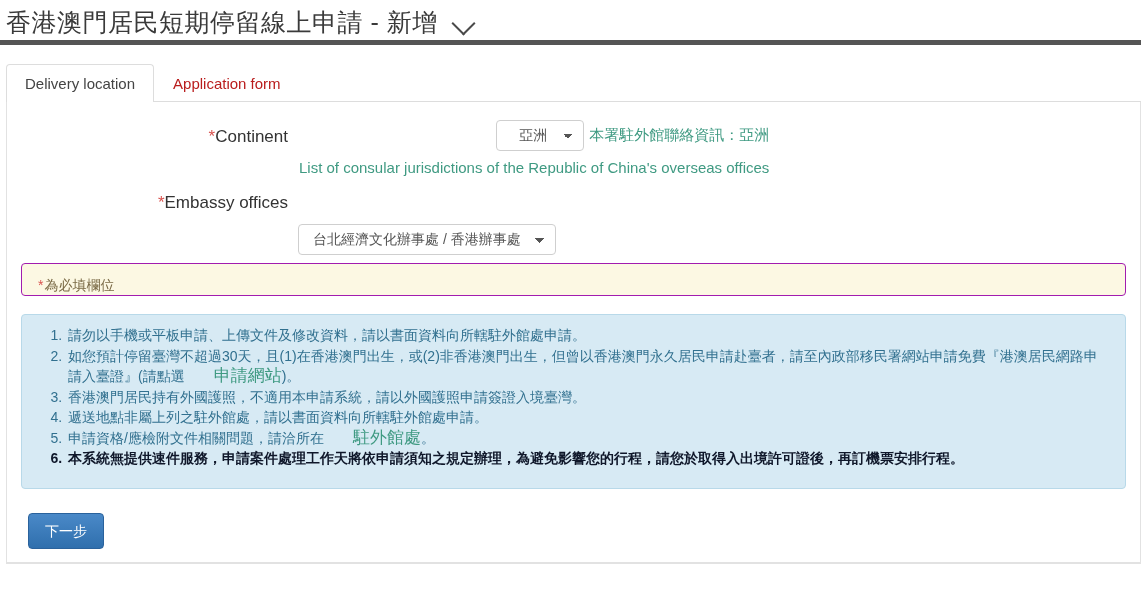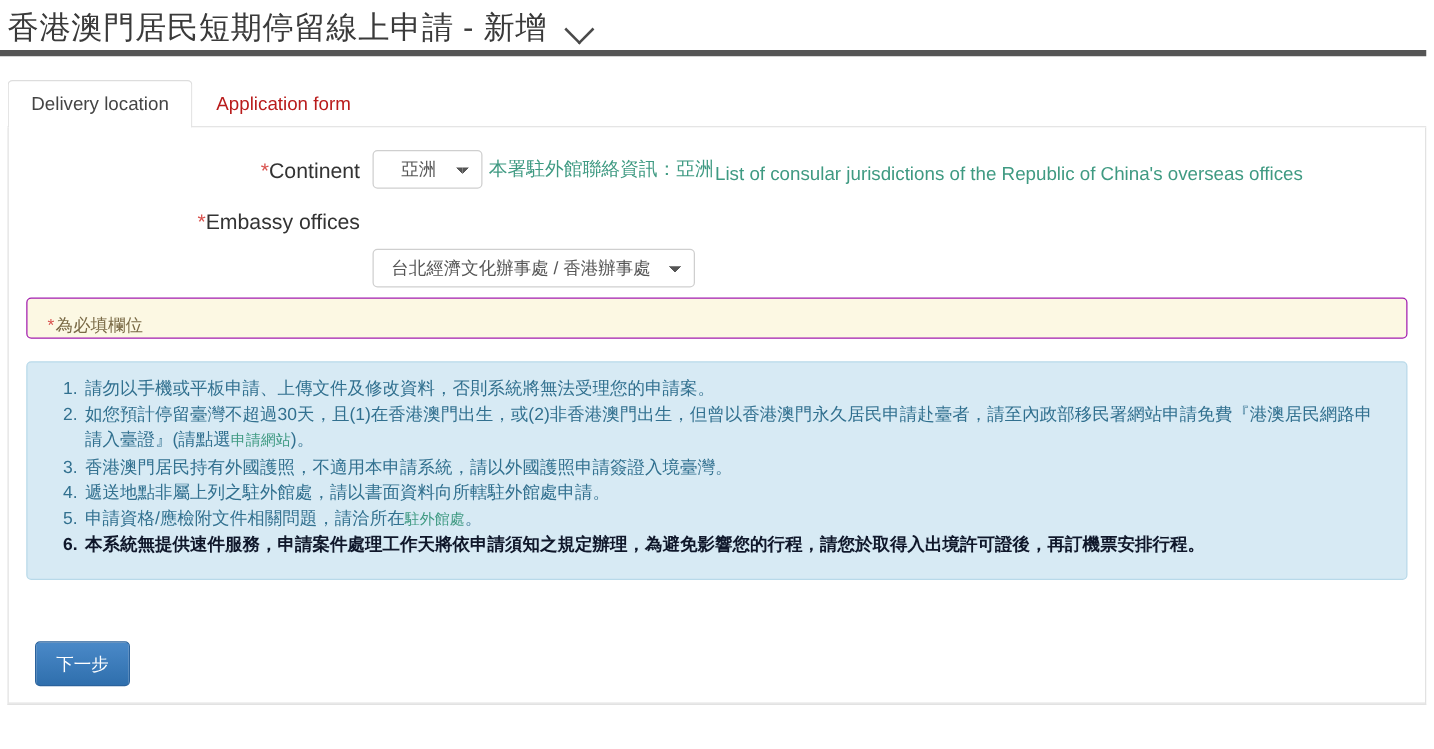--- a/index.html
+++ b/index.html
@@ -104,22 +104,22 @@
     text-align: right;
     padding-top: 7px;
     padding-right: 10px;
     font-size: 17px;
     color: #333333;
     white-space: nowrap;
   }
   .req-star { color: #d9534f; }
   .form-control-area {
     display: flex;
-    align-items: center;
-    flex-direction: row;
+    align-items: flex-end;
+    flex-direction: column;
   }
   .select-line {
     display: flex;
     align-items: center;
   }
   select.ui-select {
     -webkit-appearance: none;
     appearance: none;
     font-family: "Liberation Sans", "DejaVu Sans", sans-serif;
     font-size: 14px;
@@ -144,23 +144,24 @@
   #embassy-select { width: 258px; text-align: left; padding-left: 14px; margin-top: 38px; }
 
   .teal-text {
     color: #3f9a82;
     font-size: 15px;
     margin-left: 5px;
     white-space: nowrap;
   }
   .teal-link {
     color: #3f9a82;
-    font-size: 12px;
+    font-size: 17px;
     text-decoration: none;
     cursor: pointer;
+    margin-left: 29px;
   }
   #consular-list-link {
     display: block;
     margin-top: 8px;
     margin-left: 1px;
     font-size: 15px;
   }
 
   
   #required-alert {
@@ -266,21 +267,21 @@
       </select>
     </div>
   </div>
 
   <div id="required-alert">
     <span class="req-star">*</span><span>為必填欄位</span>
   </div>
 
   <div id="info-box">
     <ol id="info-list">
-      <li>請勿以手機或平板申請、上傳文件及修改資料，否則系統將無法受理您的申請案。</li>
+      <li>請勿以手機或平板申請、上傳文件及修改資料，請以書面資料向所轄駐外館處申請。</li>
       <li><span>如您預計停留臺灣不超過30天，且(1)在香港澳門出生，或(2)非香港澳門出生，但曾以香港澳門永久居民申請赴臺者，請至內政部移民署網站申請免費『港澳居民網路申請入臺證』(請點選</span><a class="teal-link">申請網站</a><span>)。</span></li>
       <li>香港澳門居民持有外國護照，不適用本申請系統，請以外國護照申請簽證入境臺灣。</li>
       <li>遞送地點非屬上列之駐外館處，請以書面資料向所轄駐外館處申請。</li>
       <li><span>申請資格/應檢附文件相關問題，請洽所在</span><a class="teal-link">駐外館處</a><span>。</span></li>
       <li class="warn">本系統無提供速件服務，申請案件處理工作天將依申請須知之規定辦理，為避免影響您的行程，請您於取得入出境許可證後，再訂機票安排行程。</li>
     </ol>
   </div>
 
   <div id="footer-actions">
     <button id="next-button">下一步</button>

